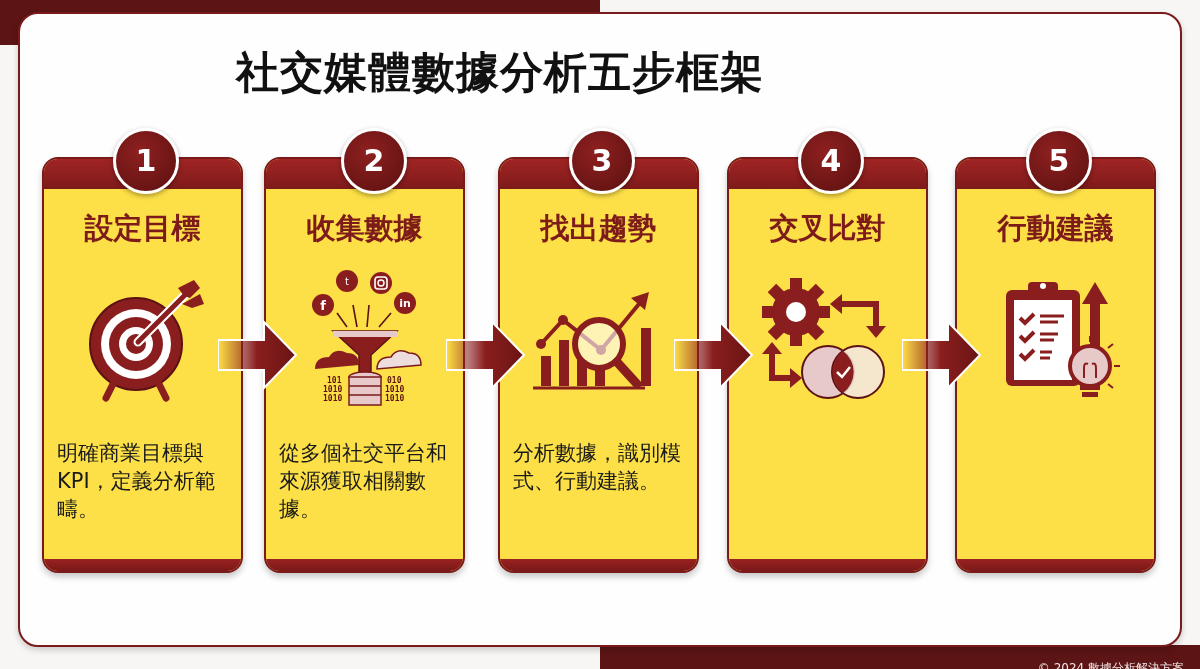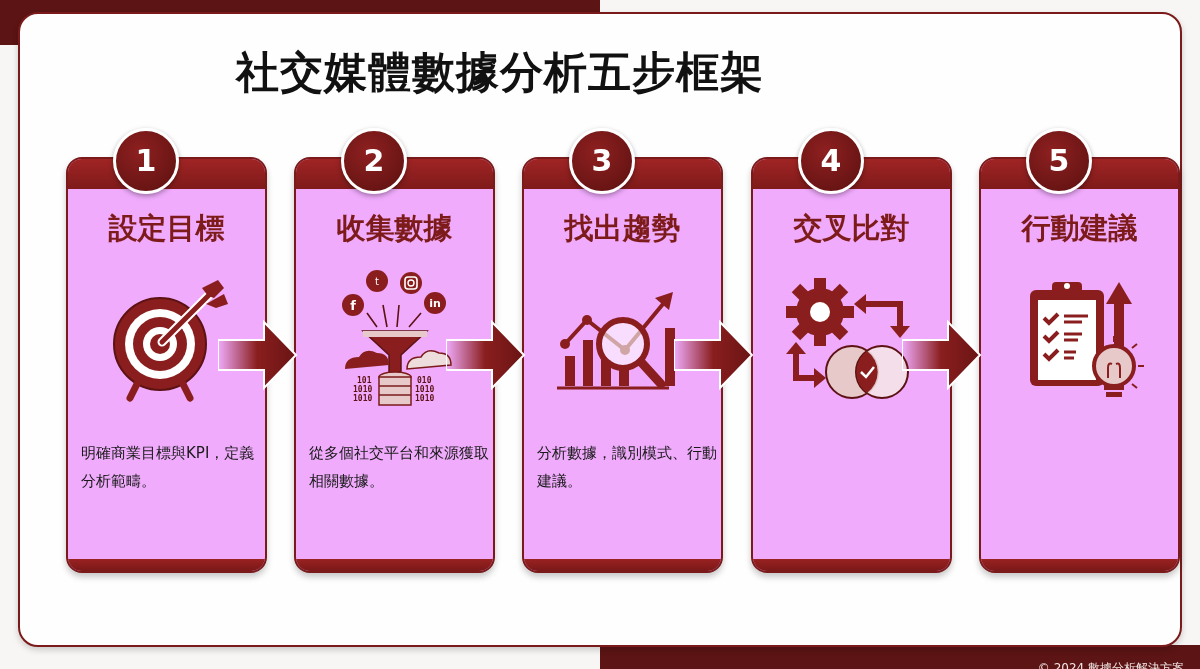--- a/index.html
+++ b/index.html
@@ -21,38 +21,38 @@
     background:#fefefe; border:2px solid #7a1a1a; border-radius:20px;
     box-shadow: 0 3px 6px rgba(0,0,0,0.18);
   }
   .title {
     position:absolute; left:0; top:44px; width:1000px; text-align:center;
     font-size:43px; font-weight:bold; color:#111; letter-spacing:1px;
     font-family:"DejaVu Sans",sans-serif;
   }
   .card {
     position:absolute; top:157px; width:201px; height:416px;
-    background:#f0abfc; border:2px solid #7a1a1a; border-radius:16px;
+    background:#fde047; border:2px solid #7a1a1a; border-radius:16px;
     box-shadow: 0 4px 6px rgba(0,0,0,0.22);
-    overflow:hidden; box-sizing:border-box;margin-left:24px;
+    overflow:hidden; box-sizing:border-box;
   }
   .card-head { position:absolute; left:0; top:0; width:100%; height:30px;
     background:linear-gradient(#a02424,#7f1a1a); }
   .card-foot { position:absolute; left:0; bottom:0; width:100%; height:12px;
     background:linear-gradient(#9a2222,#7a1818); }
   .card-title {
     position:absolute; left:0; top:50px; width:100%; text-align:center;
     font-size:29px; font-weight:bold; color:#7d1b1b;
     font-family:"DejaVu Sans",sans-serif;
   }
   .card-icon { position:absolute; left:0; top:110px; width:100%; height:140px;
     display:flex; justify-content:center; align-items:center; }
   .card-desc {
     position:absolute; left:13px; top:280px; width:180px;
-    font-size:15px; line-height:28px; color:#1a1a1a;
+    font-size:21px; line-height:28px; color:#1a1a1a;
     font-family:"DejaVu Sans",sans-serif;
   }
   .badge {
     position:absolute; top:128px; width:60px; height:60px; border-radius:50%;
     background:radial-gradient(circle at 40% 35%,#8e2020,#5c1010);
     border:3px solid #fff; box-shadow:0 2px 5px rgba(0,0,0,0.35);
     color:#fff; font-size:30px; font-weight:bold; text-align:center; line-height:60px;
     font-family:"DejaVu Sans",sans-serif; z-index:5;
   }
   .arrow { position:absolute; top:320px; width:80px; height:70px; z-index:6; }
@@ -85,21 +85,21 @@
       <polygon points="104,30 122,20 126,30 114,34" fill="#8a1e1e"></polygon>
       <line x1="36" y1="108" x2="28" y2="124" stroke="#8a1e1e" stroke-width="7" stroke-linecap="round"></line>
       <line x1="80" y1="108" x2="88" y2="124" stroke="#8a1e1e" stroke-width="7" stroke-linecap="round"></line>
     </svg>
   </div>
   <div class="card-desc">明確商業目標與KPI，定義分析範疇。</div>
   <div class="card-foot"></div>
 </div>
 <div class="badge" style="left:113px;">1</div>
 
-<div class="card" style="left:270px;">
+<div class="card" style="left:264px;">
   <div class="card-head"></div>
   <div class="card-title">收集數據</div>
   <div class="card-icon">
     <svg width="140" height="140" viewBox="0 0 140 140">
       <circle cx="28" cy="36" r="11" fill="#8a1e1e"></circle>
         <text x="28" y="41" font-size="13" fill="#fff" text-anchor="middle" font-weight="bold" font-family="DejaVu Sans">f</text>
       <circle cx="52" cy="12" r="11" fill="#8a1e1e"></circle>
         <text x="52" y="16" font-size="10" fill="#fff" text-anchor="middle" font-family="DejaVu Sans">t</text>
       <circle cx="86" cy="14" r="11" fill="#8a1e1e"></circle>
         <rect x="80" y="8" width="12" height="12" rx="3" fill="none" stroke="#fff" stroke-width="1.6"></rect>

